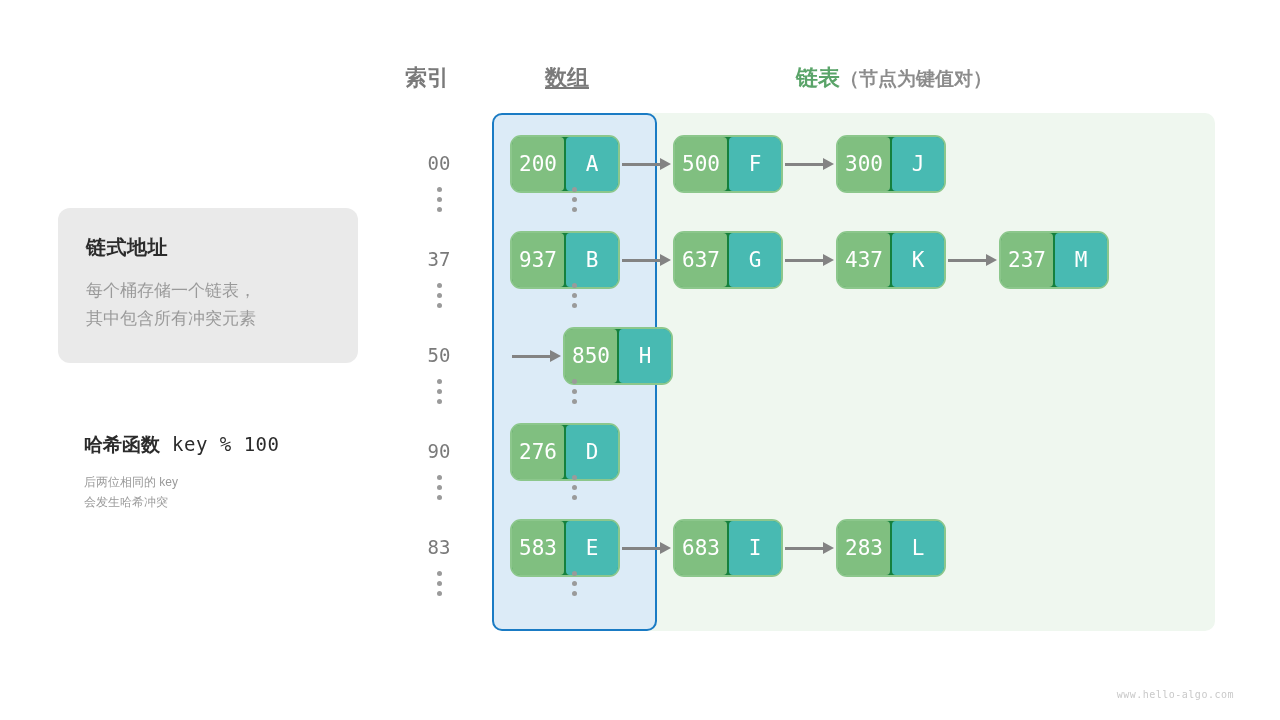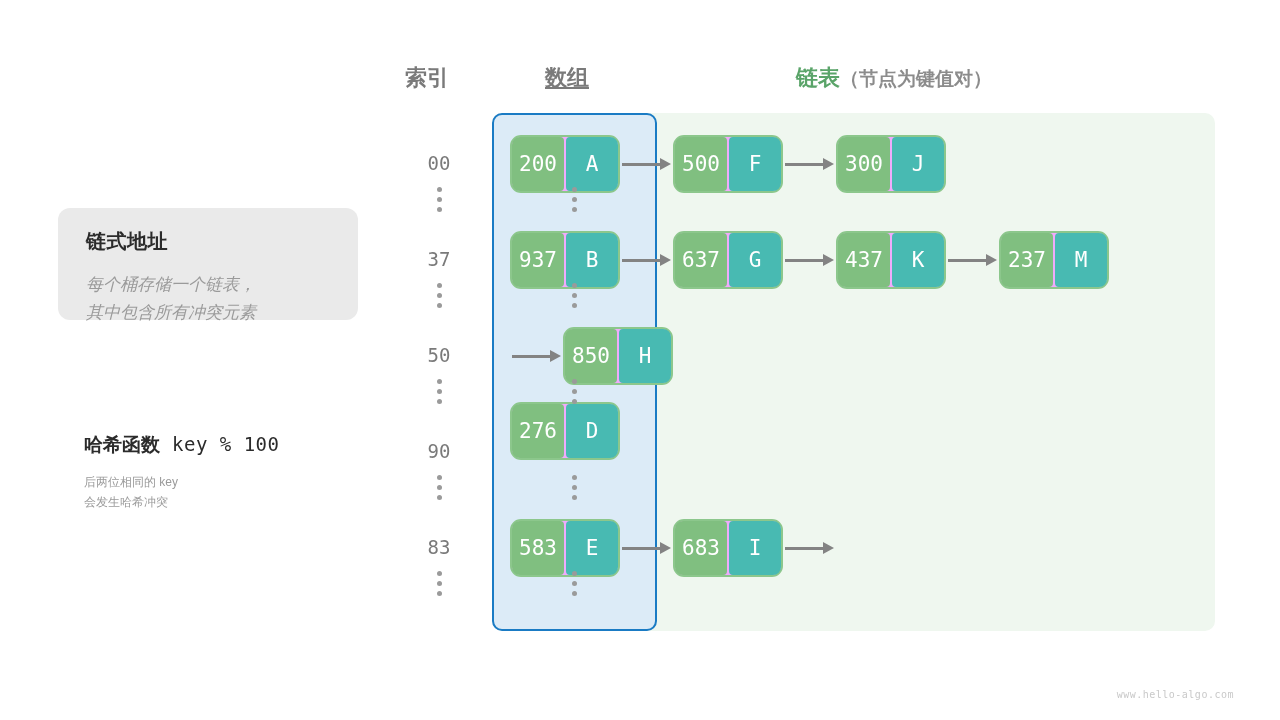--- a/index.html
+++ b/index.html
@@ -38,39 +38,38 @@
     font-weight: bold;
     font-size: 19px;
   }
 
   
   #info-card {
     position: absolute;
     left: 58px;
     top: 208px;
     width: 300px;
-    height: 112px;
+    height: 155px;
     background: #eaeaea;
     border-radius: 12px;
     box-sizing: border-box;
-    padding: 20px 28px 0 28px;
+    padding: 26px 28px 0 28px;
   }
   #info-card .card-title {
     font-size: 20px;
     font-weight: bold;
     color: #2b2b2b;
     letter-spacing: 0.5px;
   }
   #info-card .card-desc {
     margin-top: 16px;
     font-size: 17px;
     color: #9a9a9a;
     line-height: 1.65;
     white-space: pre-line;
-    font-style: italic;
   }
 
   
   #hash-note {
     position: absolute;
     left: 84px;
     top: 432px;
     width: 300px;
   }
   #hash-note .hash-title {
@@ -157,21 +156,21 @@
     height: 58px;
     display: flex;
     align-items: center;
   }
   .node {
     width: 110px;
     height: 58px;
     border: 2px solid #8cc78c;
     border-radius: 11px;
     box-sizing: border-box;
-    background: #f0abfc;
+    background: #15803d;
     display: flex;
     padding: 0;
     flex: 0 0 auto;
   }
   .node .key,
   .node .val {
     flex: 1 1 50%;
     display: flex;
     align-items: center;
     justify-content: center;
@@ -312,21 +311,21 @@
       <div class="row" style="left: 510px; top: 327px;">
         <div class="arrow">
           <span class="shaft"></span>
           <span class="head"></span>
         </div>
         <div class="node">
           <div class="key">850</div>
           <div class="val">H</div>
         </div>
       </div>
-      <div class="row" style="left: 510px; top: 402px;">
+      <div class="row" style="left: 510px; top: 423px;">
         <div class="node">
           <div class="key">276</div>
           <div class="val">D</div>
         </div>
       </div>
       <div class="row" style="left: 510px; top: 519px;">
         <div class="node">
           <div class="key">583</div>
           <div class="val">E</div>
         </div>
@@ -335,20 +334,24 @@
           <span class="head"></span>
         </div>
         <div class="node">
           <div class="key">683</div>
           <div class="val">I</div>
         </div>
         <div class="arrow">
           <span class="shaft"></span>
           <span class="head"></span>
         </div>
+        <div class="node">
+          <div class="key">283</div>
+          <div class="val">L</div>
+        </div>
       </div>
       <div class="dots" style="left: 435px; top: 187px;">
         <i></i>
         <i></i>
         <i></i>
       </div>
       <div class="dots" style="left: 570px; top: 187px;">
         <i></i>
         <i></i>
         <i></i>

